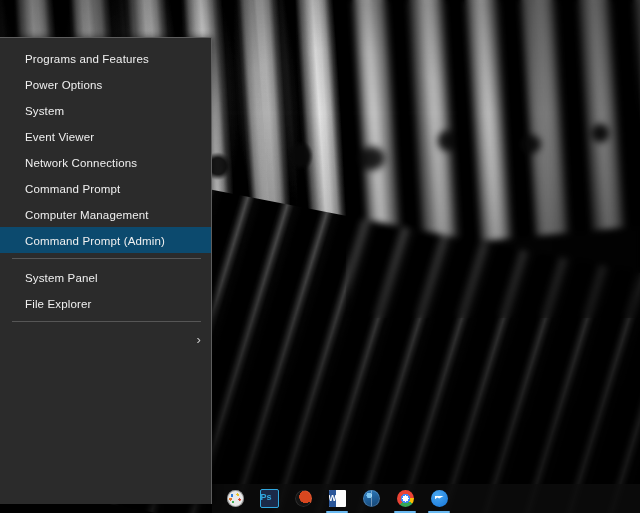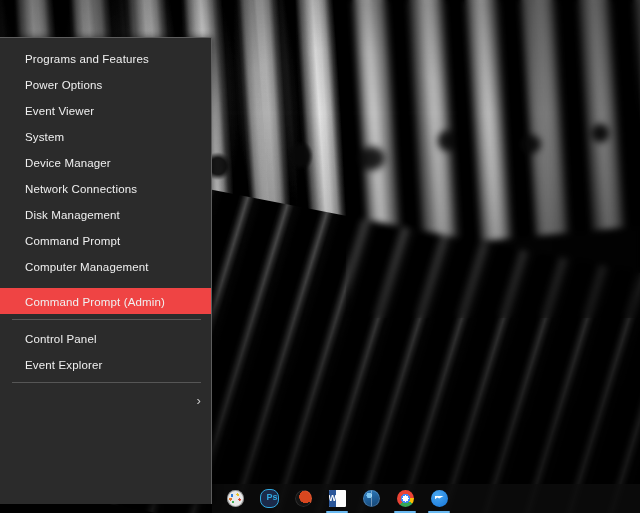--- a/index.html
+++ b/index.html
@@ -156,22 +156,21 @@
     padding: 0 0 0 25px;
     color: #f0f0f0;
     font-size: 11.5px;
     white-space: nowrap;
     cursor: default;
     box-sizing: border-box;
     letter-spacing: 0.15px;
   }
 
   .menu-item.selected {
-    background: #ef4444;
-    margin-top: 9px;
+    background: #0c4a6e;
   }
 
   .menu-item .label {
     display: inline-block;
     vertical-align: middle;
   }
 
   .menu-item .chevron {
     position: absolute;
     right: 10px;
@@ -239,26 +238,26 @@
       radial-gradient(circle 2.2px at 74% 56%, #d8452f 60%, rgba(0,0,0,0) 62%),
       radial-gradient(circle 2.2px at 36% 70%, #3fae55 60%, rgba(0,0,0,0) 62%),
       radial-gradient(circle 2.4px at 22% 54%, #e0762a 60%, rgba(0,0,0,0) 62%),
       #e9e9e9;
     box-shadow: inset 0 0 0 1px #9a9a9a;
   }
 
   .ic-ps {
     background: #1b2a49;
     border: 1.5px solid #31a8e0;
-    border-radius: 8px;
+    border-radius: 2px;
     color: #31a8e0;
     font-size: 9px;
     font-weight: bold;
     line-height: 14px;
-    text-align: right;
+    text-align: left;
     font-family: "Liberation Sans", sans-serif;
   }
 
   .ic-swirl {
     border-radius: 50%;
     background:
       radial-gradient(circle at 62% 40%, #d9471f 0 42%, rgba(0,0,0,0) 44%),
       conic-gradient(from 210deg, #141414 0 55%, #c9451e 55% 76%, #141414 76% 100%);
     box-shadow: inset 0 0 0 1px rgba(255,255,255,0.10);
   }
@@ -336,31 +335,29 @@
     <div class="wp-glyphs"></div>
     <div class="wp-bars"></div>
     <div class="wp-dof"></div>
     <div class="wp-vignette"></div>
   </div>
 
   <div id="power-menu">
     <div id="menu-groups">
         <div class="menu-item"><span class="label">Programs and Features</span></div>
         <div class="menu-item"><span class="label">Power Options</span></div>
+        <div class="menu-item"><span class="label">System</span></div>
         <div class="menu-item"><span class="label">Event Viewer</span></div>
-        <div class="menu-item"><span class="label">System</span></div>
-        <div class="menu-item"><span class="label">Device Manager</span></div>
         <div class="menu-item"><span class="label">Network Connections</span></div>
-        <div class="menu-item"><span class="label">Disk Management</span></div>
         <div class="menu-item"><span class="label">Command Prompt</span></div>
         <div class="menu-item"><span class="label">Computer Management</span></div>
         <div class="menu-item selected"><span class="label">Command Prompt (Admin)</span></div>
         <div class="menu-sep"></div>
-        <div class="menu-item"><span class="label">Control Panel</span></div>
-        <div class="menu-item"><span class="label">Event Explorer</span></div>
+        <div class="menu-item"><span class="label">System Panel</span></div>
+        <div class="menu-item"><span class="label">File Explorer</span></div>
         <div class="menu-sep"></div>
         <div class="menu-item"><span class="chevron">›</span></div>
       </div>
   </div>
 
   <div id="taskbar">
     <div id="taskbar-items" style="display:flex;align-items:flex-start;">
         <div class="task-icon">
           <span class="glyph ic-paint"></span>
         </div>

